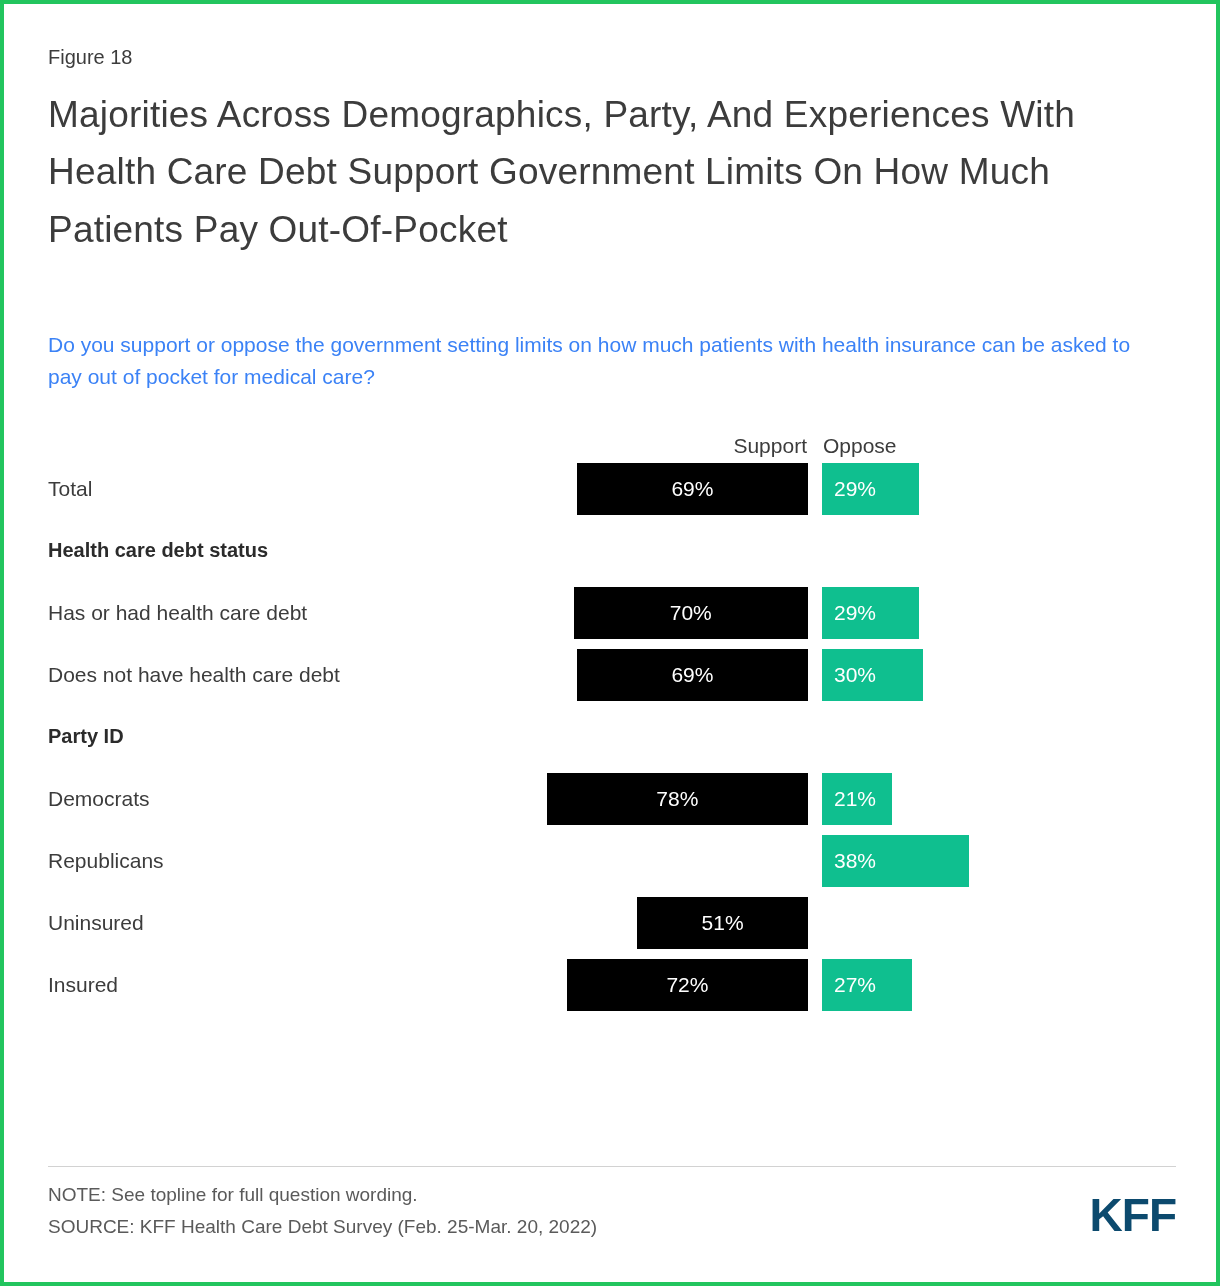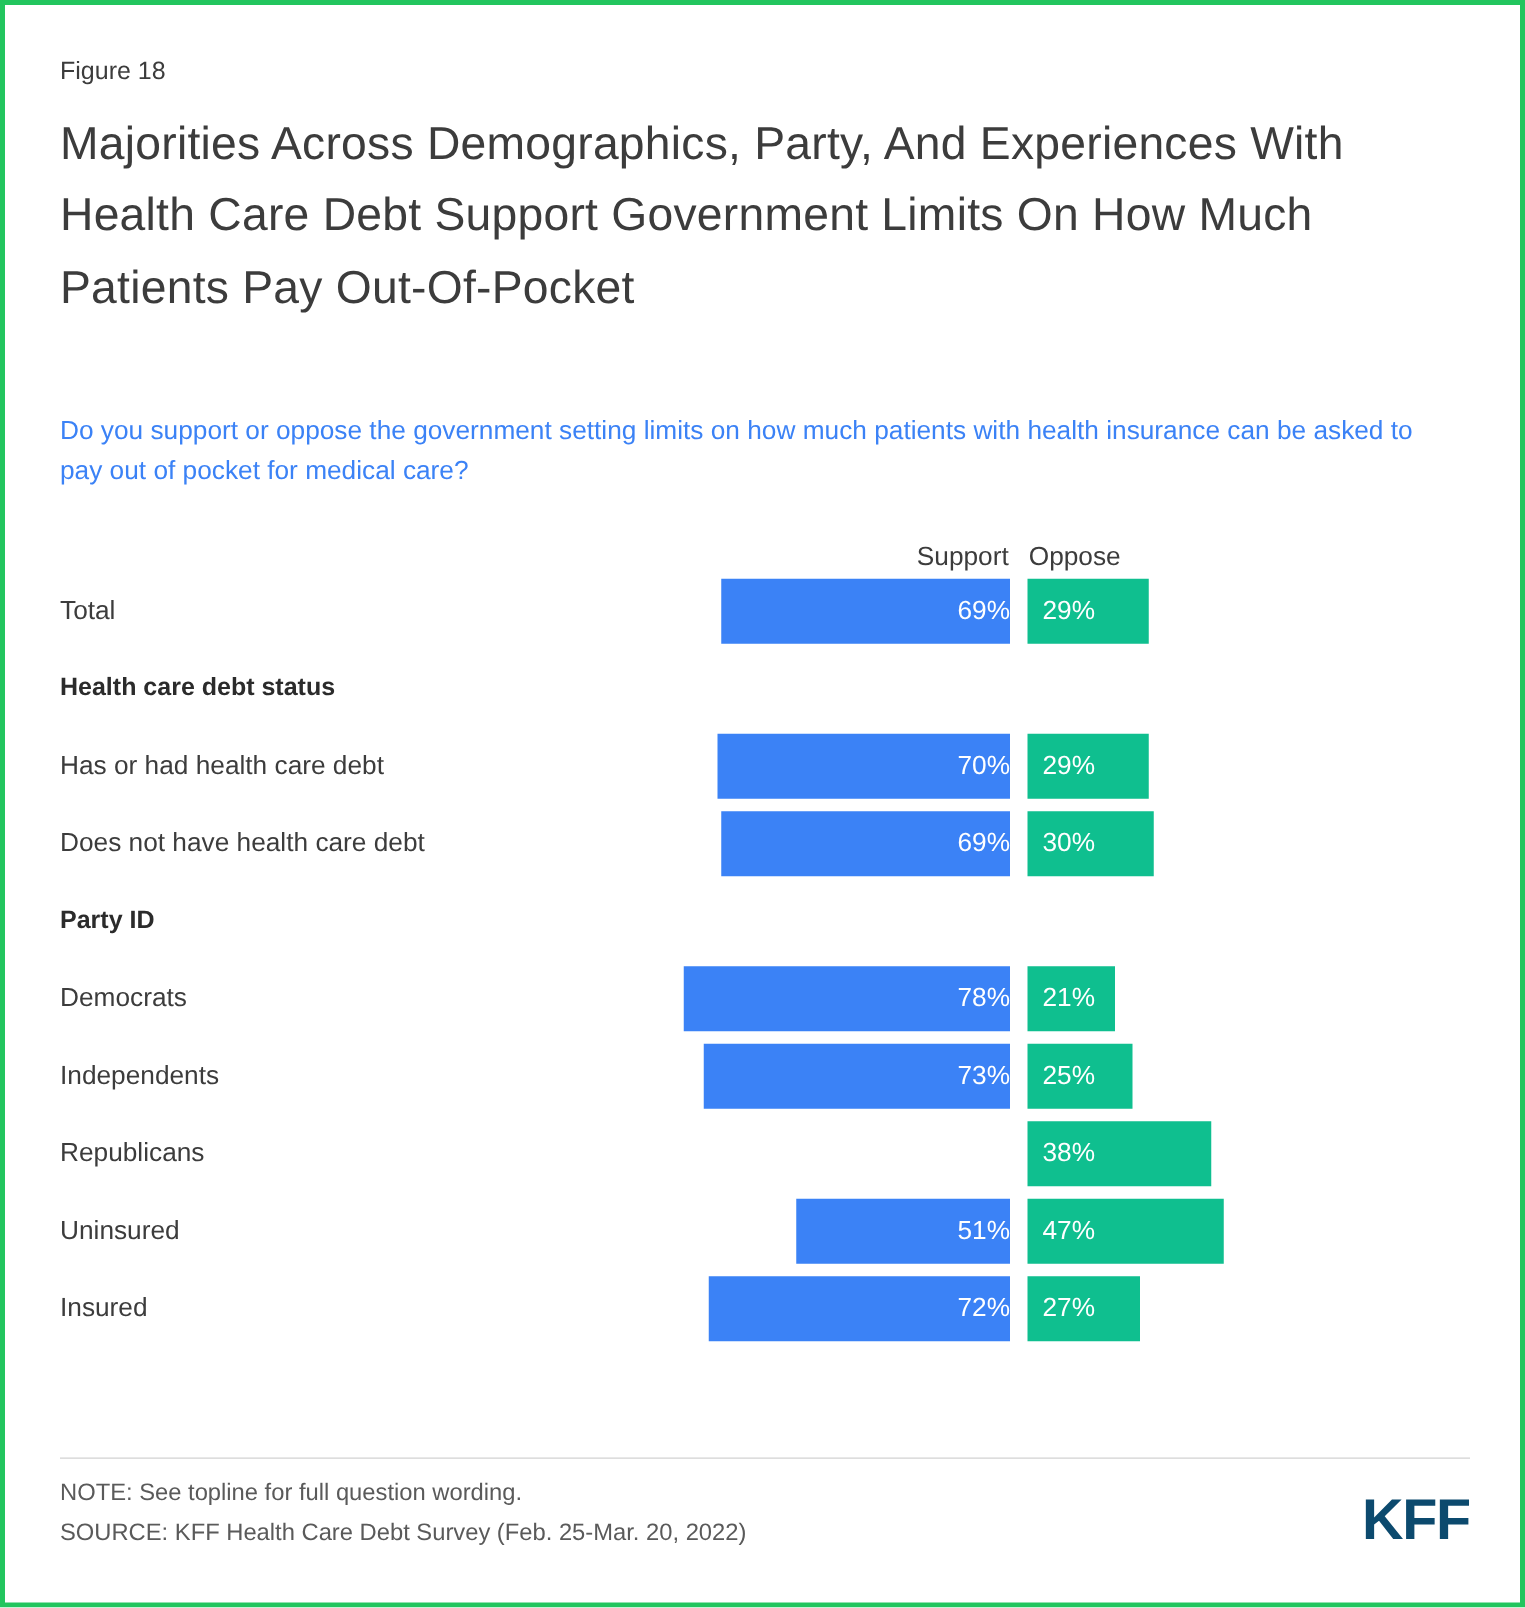--- a/index.html
+++ b/index.html
@@ -120,22 +120,22 @@
     top: 50%;
     transform: translateY(-50%);
     height: 52px;
     box-sizing: border-box;
     display: flex;
     align-items: center;
     color: #ffffff;
     font-size: 21px;
   }
   .bar.support {
-    background: #3b82f6;
-    justify-content: flex-end;
+    background: #000000;
+    justify-content: center;
     padding-right: 0;
   }
   .bar.oppose {
     background: #0fbf8f;
     justify-content: flex-start;
     padding-left: 12px;
   }
 
   .footer {
     position: absolute;
@@ -222,41 +222,29 @@
           <div class="row">
             <div class="label">Democrats</div>
             <div class="bar support" style="left: 498.7px; width: 261.3px;">
               <span>78%</span>
             </div>
             <div class="bar oppose" style="left: 774px; width: 70.35px;">
               <span>21%</span>
             </div>
           </div>
           <div class="row">
-            <div class="label">Independents</div>
-            <div class="bar support" style="left: 515.45px; width: 244.55px;">
-              <span>73%</span>
-            </div>
-            <div class="bar oppose" style="left: 774px; width: 83.75px;">
-              <span>25%</span>
-            </div>
-          </div>
-          <div class="row">
             <div class="label">Republicans</div>
             <div class="bar oppose" style="left: 774px; width: 147px;">
               <span>38%</span>
             </div>
           </div>
           <div class="row">
             <div class="label">Uninsured</div>
             <div class="bar support" style="left: 589.15px; width: 170.85px;">
               <span>51%</span>
-            </div>
-            <div class="bar oppose" style="left: 774px; width: 157.45px;">
-              <span>47%</span>
             </div>
           </div>
           <div class="row">
             <div class="label">Insured</div>
             <div class="bar support" style="left: 518.8px; width: 241.2px;">
               <span>72%</span>
             </div>
             <div class="bar oppose" style="left: 774px; width: 90.45px;">
               <span>27%</span>
             </div>

